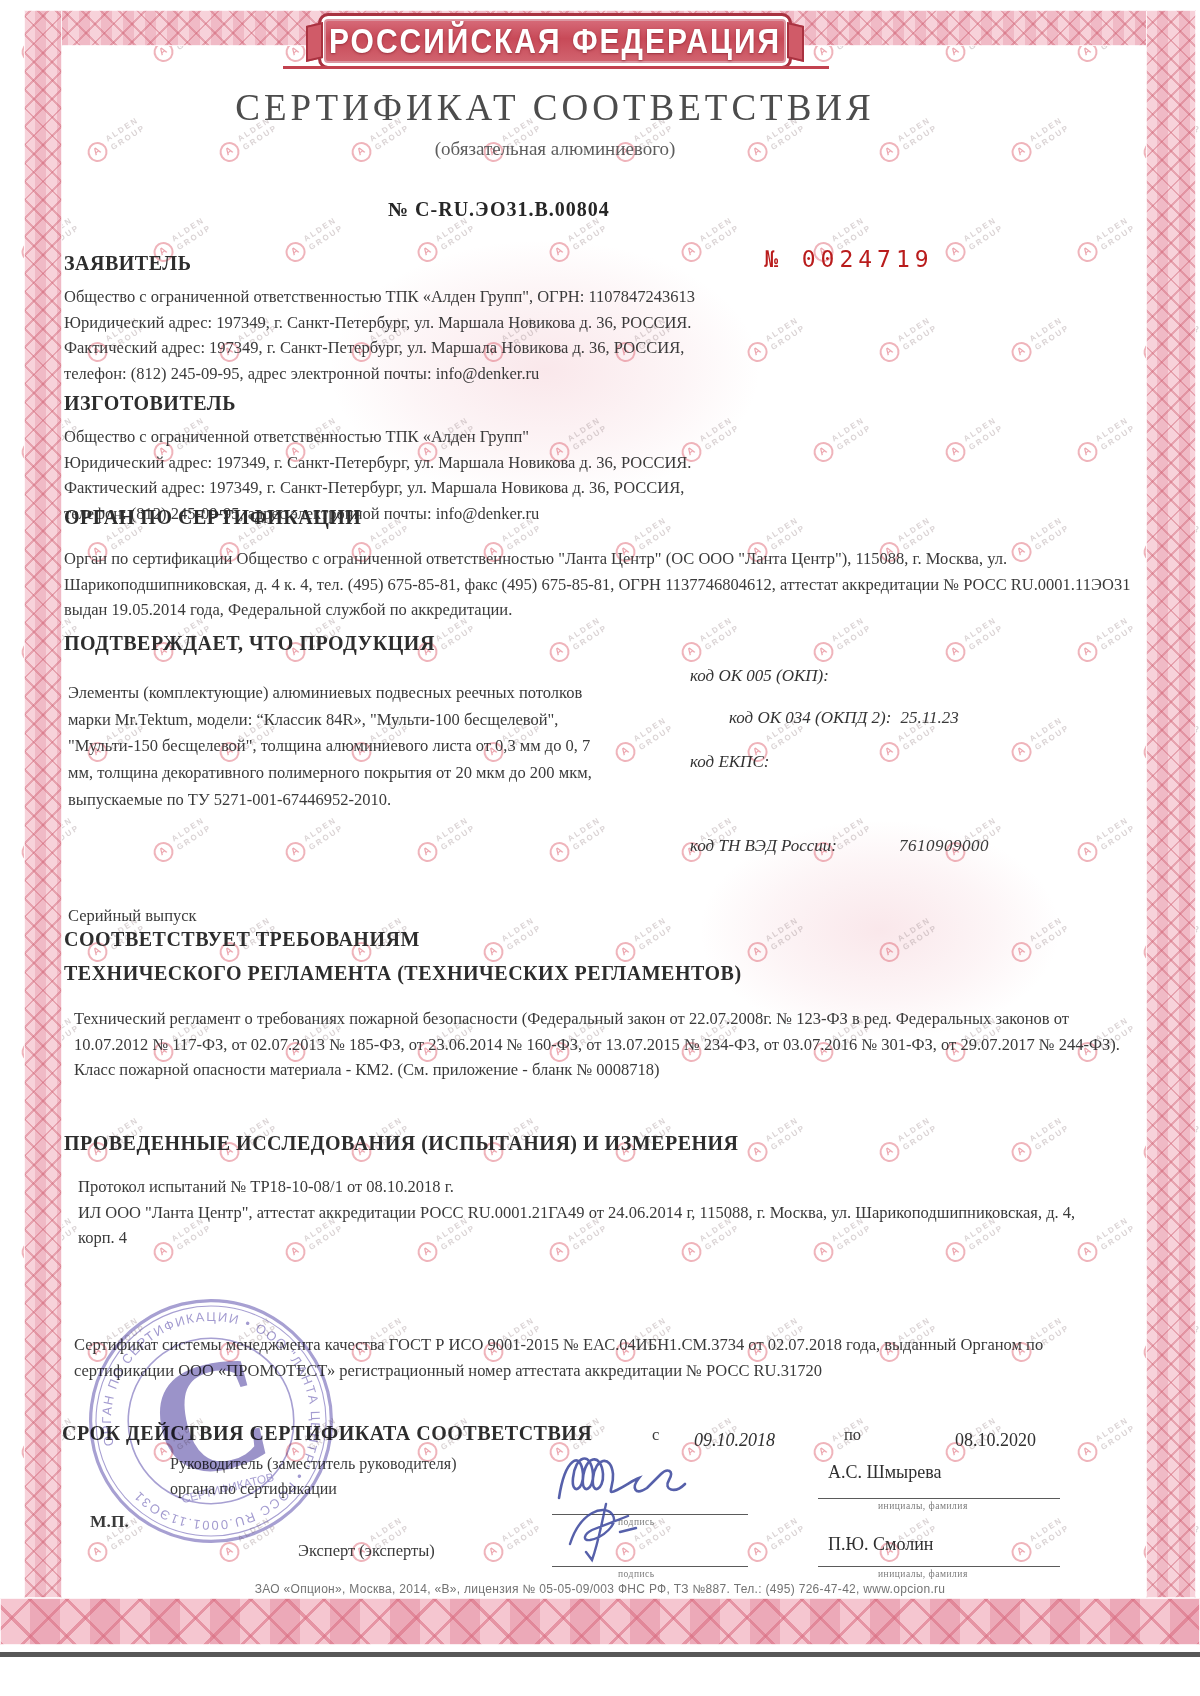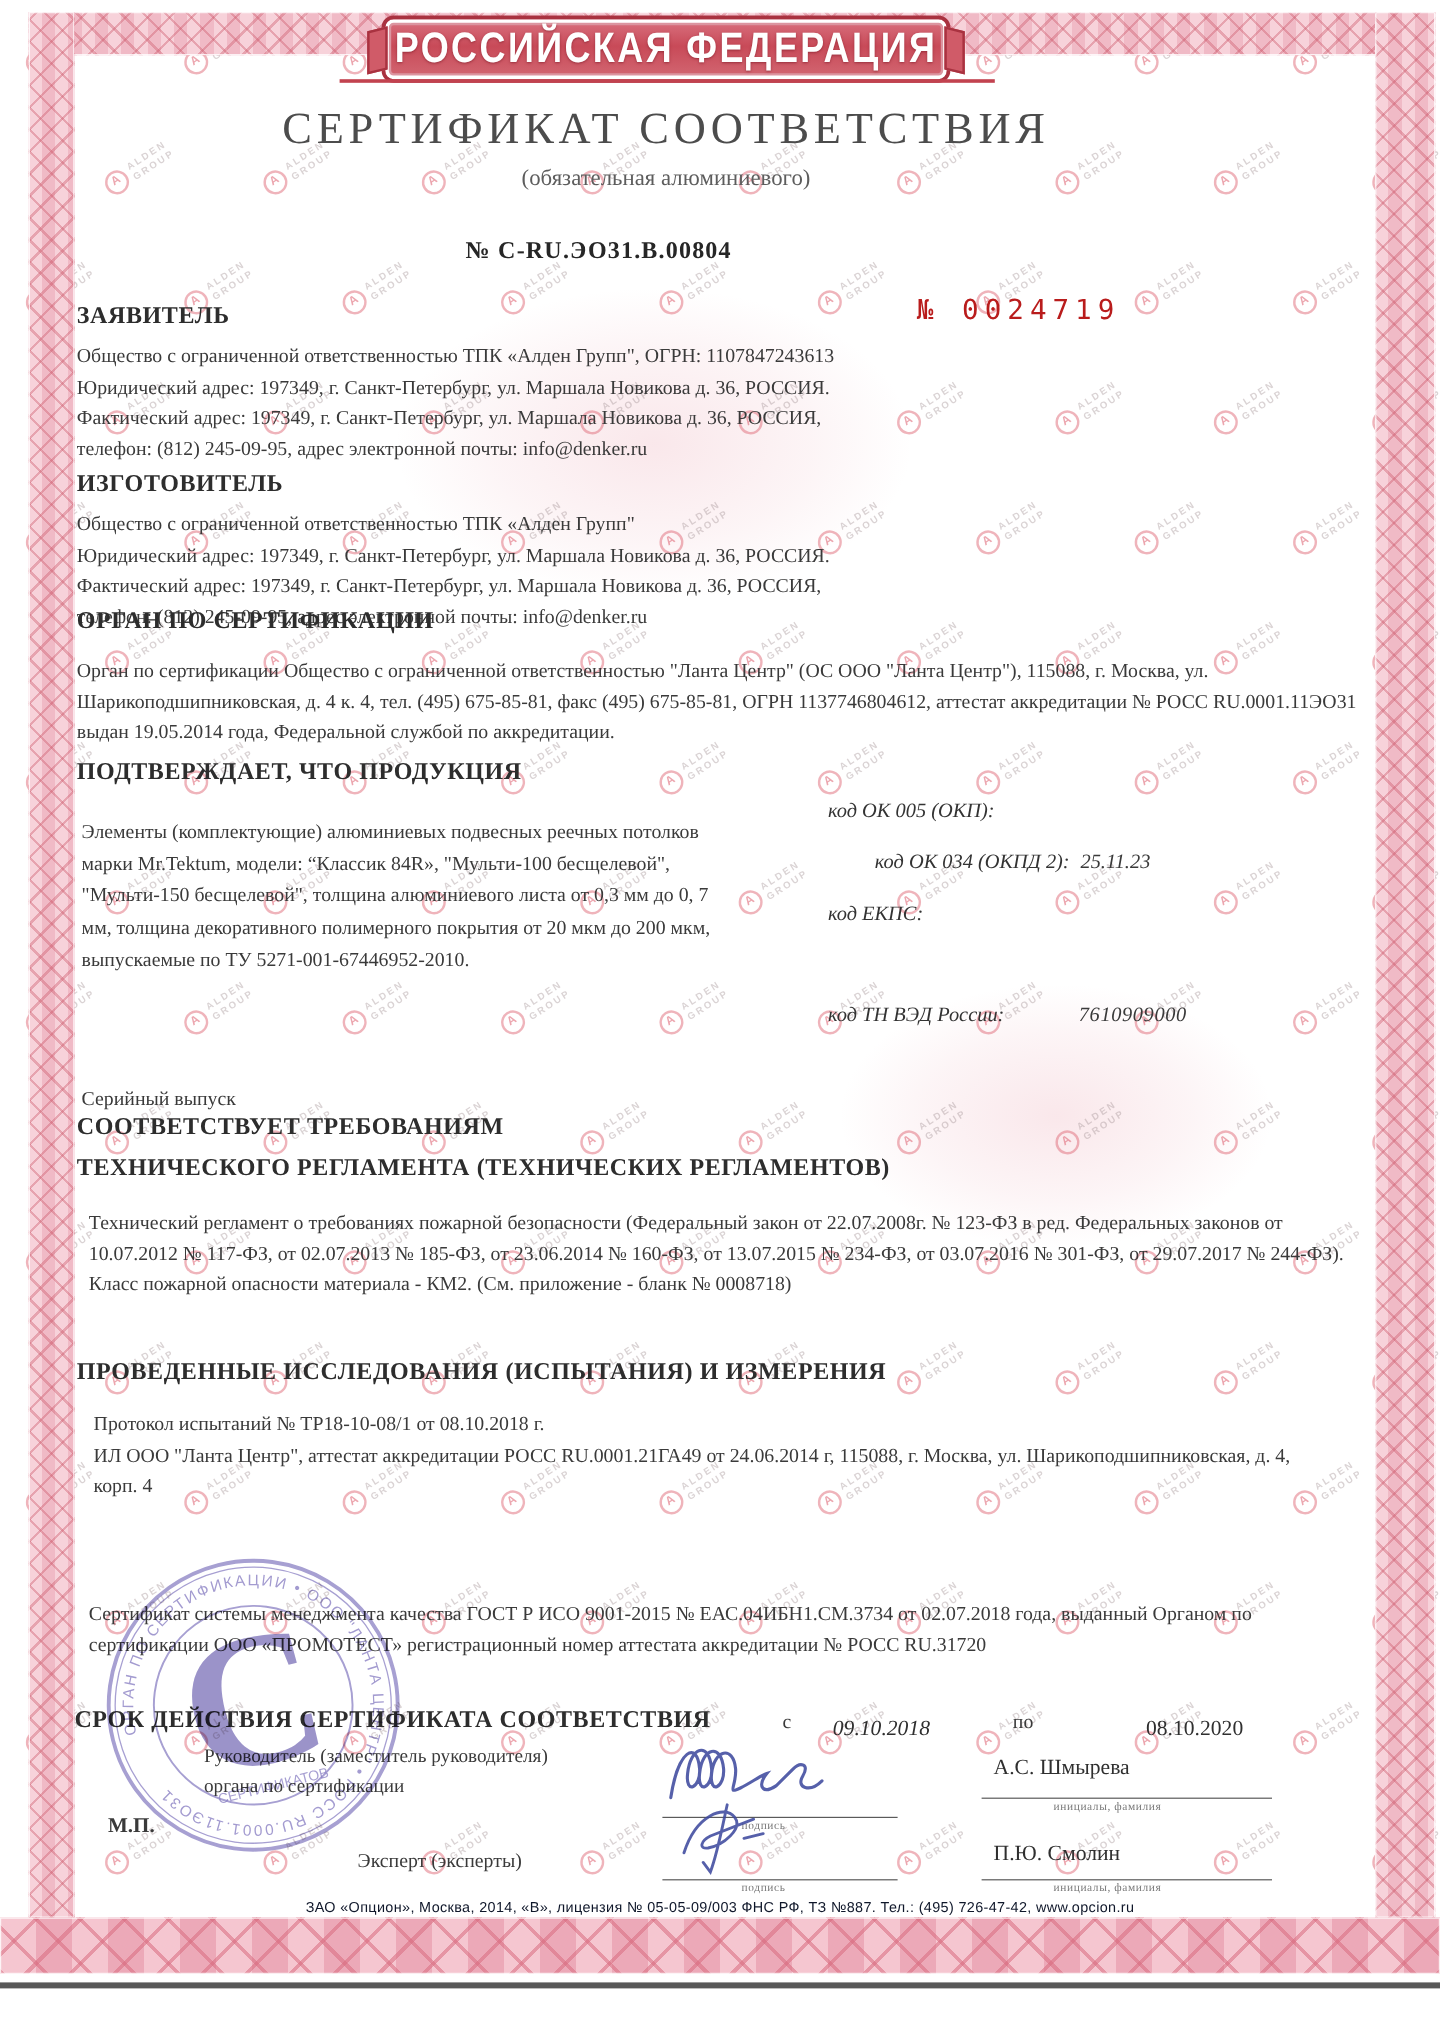--- a/index.html
+++ b/index.html
@@ -49,21 +49,21 @@
       font-family:"DejaVu Sans Mono",monospace;font-size:23px;letter-spacing:5px;color:#b91c1c;text-align:right;}
   .heading{position:absolute;z-index:2;font-size:20px;font-weight:700;letter-spacing:.5px;color:#2d2d2d;}
   .body-text{position:absolute;z-index:2;font-size:16.5px;line-height:1.55;color:#3a3a3a;white-space:pre-line;}
   .code-row{position:absolute;z-index:2;font-size:17px;color:#333;font-style:italic;}
   .code-val{margin-left:9px;color:#3a3a3a;}
   .code-val-far{margin-left:62px;letter-spacing:.5px;}
   .small-cap{position:absolute;z-index:2;font-size:9.5px;color:#7a7a7a;letter-spacing:.5px;}
   .sig-line{position:absolute;z-index:2;border-top:1px solid #5a5a5a;}
   .sig-name{position:absolute;z-index:2;font-size:18px;color:#2f2f2f;}
   .imprint{position:absolute;left:0;top:1582px;width:1200px;text-align:center;z-index:2;
-      font-family:"Liberation Sans",sans-serif;font-size:12px;color:#0f172a;letter-spacing:.3px;}
+      font-family:"Liberation Sans",sans-serif;font-size:12px;color:#737373;letter-spacing:.3px;}
   .scan-edge{position:absolute;left:0;top:1652px;width:1200px;height:5px;background:#585858;z-index:2;}
   
   .stamp{position:absolute;left:82px;top:1292px;width:258px;height:258px;z-index:3;
       transform:rotate(-14deg);opacity:.85;mix-blend-mode:multiply;}
   .sig-svg{position:absolute;z-index:3;}
 </style>
 </head>
 <body>
 
 <div class="page">

